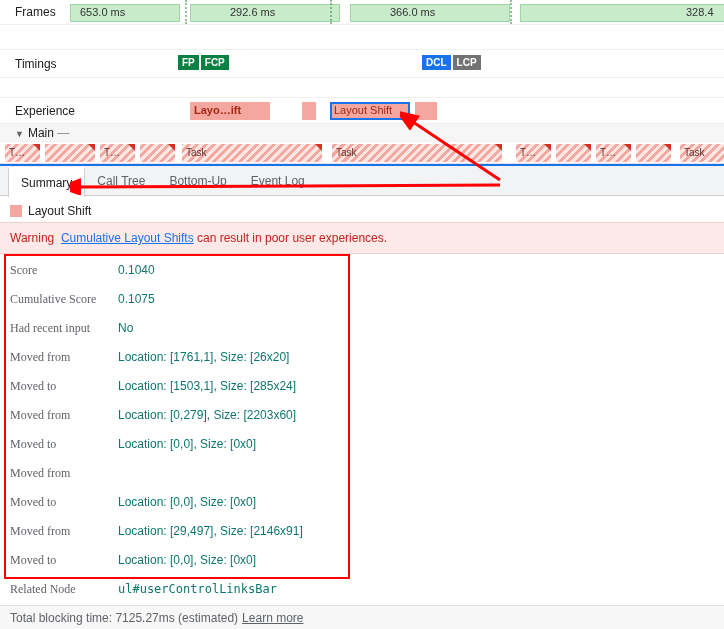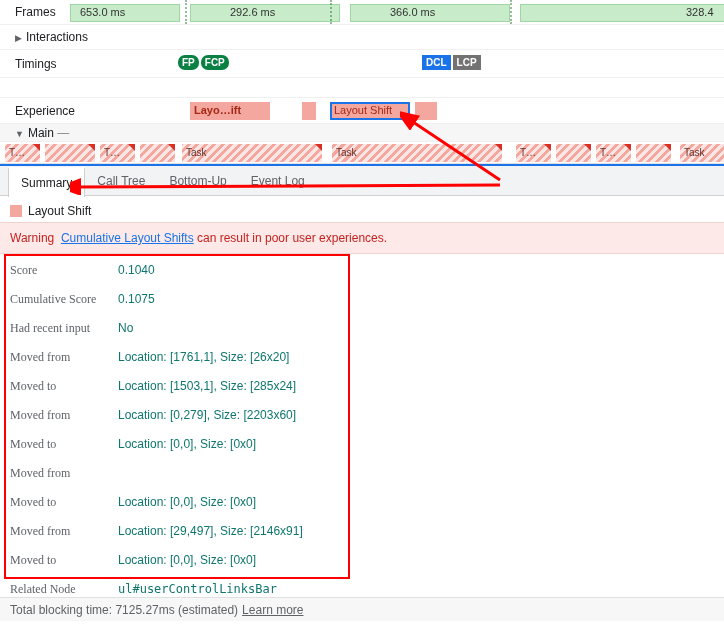--- a/index.html
+++ b/index.html
@@ -30,21 +30,21 @@
   }
   .row-label .tri { font-size: 9px; margin-right: 4px; color:#5f6368; display:inline-block;}
   .row-label .dash { color:#888; }
   .track { position: relative; flex: 1; height: 100%; }
   .frame-block { position:absolute; top:4px; height:18px; background:#c8ebca; border:1px solid #a0d6a3;}
   .frame-val { position:absolute; top:6px; font-size:11px; color:#333; }
   .tick { position:absolute; top:0; bottom:0; width:0; border-left:2px dotted #2e7d32; opacity:0.5; }
   .anim-bar { position:absolute; left:330px; top:-4px; width:390px; height:3px; background:#8e94f2; border-radius:1px;}
   .anim-text { position:absolute; left:330px; top:5px; font-size:11px; color:#333; }
   .badge { display:inline-block; color:#fff; font-size:10px; padding:2px 4px; margin-right:2px; font-weight:600;}
-  .badge.green { background:#0b8043;border-radius:7px;}
+  .badge.green { background:#0b8043;}
   .badge.blue { background:#1a73e8;}
   .badge.dark { background:#737373;}
   .ex-block { position:absolute; top:4px; height:18px; background:#f4a79f; }
   .ex-block.sel { outline:2px solid #1a73e8; outline-offset:-2px; background:#f4a79f; }
   .ex-text { color:#a52714; font-size:11px; padding:2px 4px; display:block; white-space:nowrap; overflow:hidden; text-overflow:ellipsis;}
   .mainrow { height:22px; background:#fff; border-bottom:1px solid #e0e0e0;}
   .taskbar { position:absolute; inset:0; }
   .tblock { position:absolute; top:2px; height:18px; background:repeating-linear-gradient(-45deg,#fbe6e3,#fbe6e3 3px,#f4a79f 3px,#f4a79f 6px); font-size:10px; color:#5f3330; padding:3px 4px 0 4px; white-space:nowrap; overflow:hidden;}
   .tblock-tri { position:absolute; top:0; right:0; width:0; height:0; border-left:7px solid transparent; border-top:7px solid #d93025;}
   .tabs { display:flex; align-items:center; height:30px; background:#f1f3f4; border-bottom:1px solid #d0d0d0; padding-left:8px; gap:0;}
@@ -52,21 +52,21 @@
   .tab.active { background:#fff; border-top:2px solid #fff; color:#202124; border-left:1px solid #d0d0d0; border-right:1px solid #d0d0d0; position:relative; top:1px; height:30px;}
   .summary { padding:8px 10px 4px 10px; }
   .sq { display:inline-block; width:12px; height:12px; background:#f4a79f; margin-right:6px; vertical-align:-2px;}
   .warn-strip { background:#fde9e8; color:#c5221f; font-size:12px; padding:8px 10px; border-bottom:1px solid #f0d2d0; border-top:1px solid #f0d2d0;}
   .warn-strip a { color:#1a73e8; text-decoration:underline;}
   .details { padding:2px 10px 10px 10px; position:relative; z-index:15;}
   .drow { display:flex; align-items:baseline; padding:7px 0; font-size:12px; color:#5f6368;}
   .drow .k { width:108px; flex-shrink:0;font-family:Liberation Serif, serif; }
   .drow .v { color:#0f766e; }
   .mono { font-family: Menlo, Consolas, monospace; font-size:12px;}
-  .footer { position:absolute; bottom:8px; left:0; right:0; height:24px; background:#f7f7f7; border-top:1px solid #e0e0e0; display:flex; align-items:center; padding:0 10px; font-size:12px; color:#5f6368;}
+  .footer { position:absolute; bottom:0; left:0; right:0; height:24px; background:#f7f7f7; border-top:1px solid #e0e0e0; display:flex; align-items:center; padding:0 10px; font-size:12px; color:#5f6368;}
   .footer a { color:#5f6368; text-decoration:underline; margin-left:4px;}
   .redbox { position:absolute; border:2px solid red; pointer-events:none; z-index:5;}
   .arrow { position:absolute; z-index:6; }
 </style>
 </head>
 <body>
 
 <div class="row">
   <div class="row-label">Frames</div>
   <div class="track">
@@ -78,21 +78,20 @@
     <span class="tick" style="left:160px"></span>
     <span class="tick" style="left:340px"></span>
     <span class="frame-val" style="left:-90px;">653.0 ms</span>
     <span class="frame-val" style="left:60px;">292.6 ms</span>
     <span class="frame-val" style="left:220px;">366.0 ms</span>
     <span class="frame-val" style="left:516px;">328.4</span>
   </div>
 </div>
 
 <div class="row">
-  <div class="row-label"><span class="tri">▶</span><span>Interactions</span></div>
 </div>
 
 <div class="row" style="height:28px">
   <div class="row-label">Timings</div>
   <div class="track">
     <span style="position:absolute; left:8px; top:5px;">
       <span class="badge green">FP</span><span class="badge green">FCP</span>
     </span>
     <span style="position:absolute; left:252px; top:5px;">
       <span class="badge blue">DCL</span><span class="badge dark">LCP</span>

